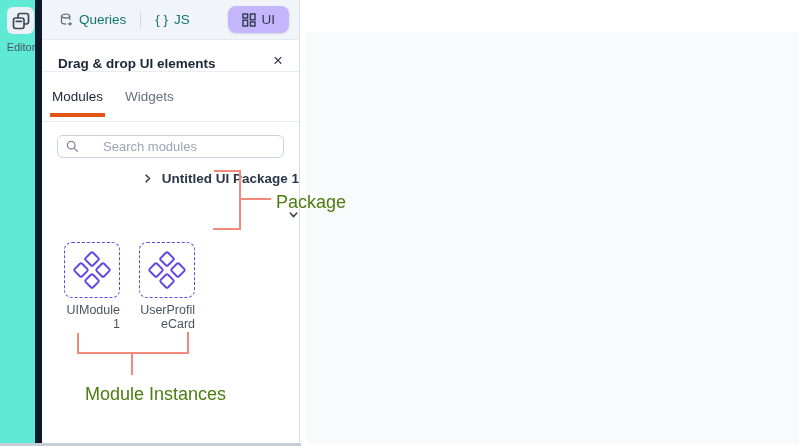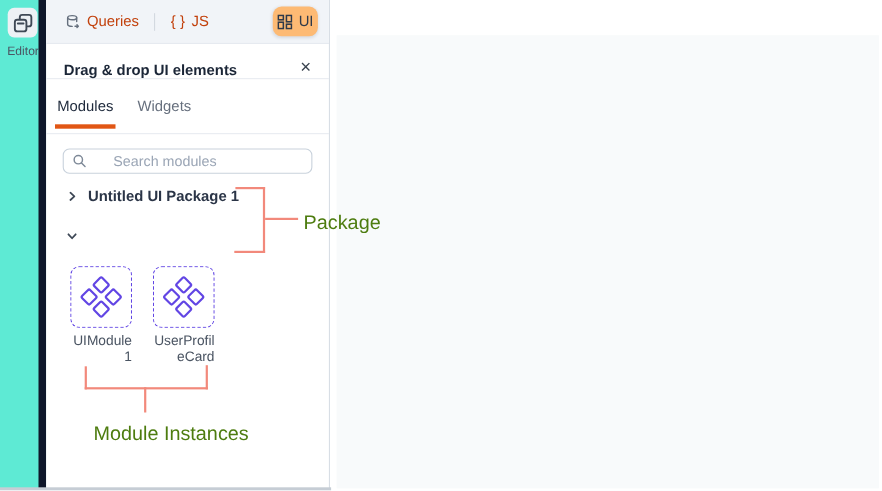--- a/index.html
+++ b/index.html
@@ -14,25 +14,25 @@
     justify-content:center; cursor:pointer; }
   .editor-label { position:absolute; left:0; top:41px; width:42px;
     text-align:center; font-size:11px; color:#4B5563; }
 
   
   .panel { position:absolute; left:42px; top:0; width:258px; height:444px;
     background:#fff; border-right:1px solid #D8DEE5; z-index:2; }
 
   .topbar { height:40px; background:#F1F4F8; border-bottom:1px solid #E6EAF0;
     display:flex; align-items:center; padding:0 10px 0 17px; }
-  .seg-tab { display:flex; align-items:center; gap:6px; color:#c2410c;
+  .seg-tab { display:flex; align-items:center; gap:6px; color:#0f766e;
     font-size:13.5px; cursor:pointer; white-space:nowrap; }
   .seg-divider { width:1px; height:16px; background:#D3D9E0; margin:0 14px; }
-  .seg-tab.active { margin-left:auto; background:#fdba74; border-radius:8px;
-    padding:6px 4px; color:#2F3A4A; box-shadow:0 1px 3px rgba(16,24,40,.12); }
+  .seg-tab.active { margin-left:auto; background:#c4b5fd; border-radius:8px;
+    padding:6px 14px; color:#2F3A4A; box-shadow:0 1px 3px rgba(16,24,40,.12); }
 
   .panel-header { height:32px; display:flex; align-items:flex-end;
     padding:0 12px 0 16px; border-bottom:1px solid #E8ECF1; }
   .panel-title { font-size:13.5px; font-weight:bold; color:#1B2637; }
   .close-btn { margin-left:auto; font-size:17px; line-height:1; color:#39434F;
     cursor:pointer; padding:2px 4px; }
 
   .tabs-row { height:50px; border-bottom:1px solid #E8ECF1;
     display:flex; gap:18px; padding:17px 0 0 8px; }
   .tab { font-size:13.5px; color:#67707E; padding:0 2px 9px;
@@ -41,21 +41,21 @@
 
   .search-box { margin:13px 15px 0; height:23px; border:1px solid #C9D2DC;
     border-radius:6px; display:flex; align-items:center; padding:0 8px; gap:24px;
     background:#fff; }
   .search-box input { border:none; outline:none; flex:1; font-size:13px;
     color:#223044; background:transparent; font-family:"Liberation Sans", sans-serif; }
   .search-box input::placeholder { color:#9AA5B5; }
 
   .pkg-list { margin-top:2px; }
   .pkg-row { height:36px; display:flex; align-items:center; padding-left:18px;
-    gap:9px; cursor:pointer; }
+    gap:9px; cursor:pointer;justify-content:flex-end; }
   .pkg-name { font-size:13.5px; font-weight:bold; color:#2B3547; }
 
   .cards-row { display:flex; gap:19px; padding-left:22px; margin-top:10px; }
   .module-card { width:56px; height:56px; border:1.5px dashed #6246E4;
     border-radius:8px; display:flex; align-items:center; justify-content:center;
     cursor:grab; background:#fff; }
 
   .labels-row { display:flex; gap:19px; padding-left:22px; margin-top:5px; }
   .module-label { width:56px; text-align:right; font-size:12.5px;
     line-height:14px; color:#4A5462; word-break:break-all; }

